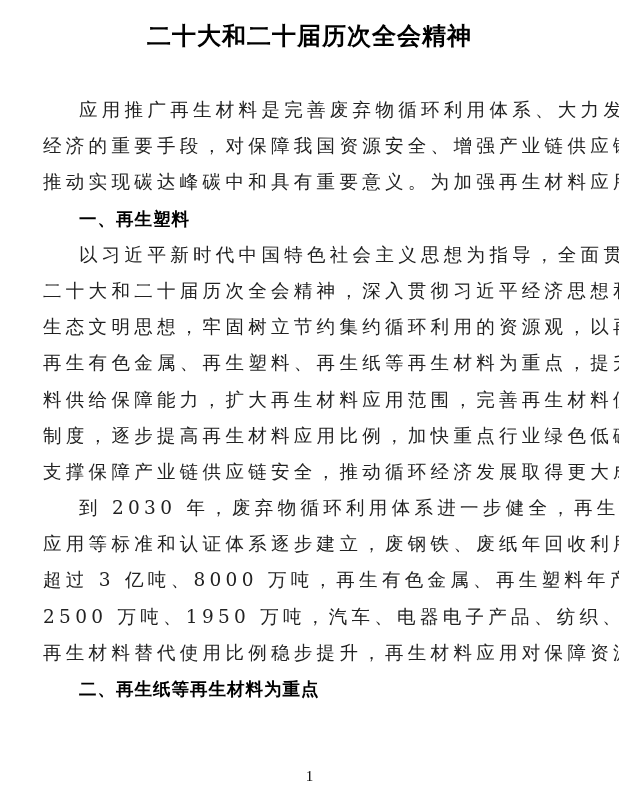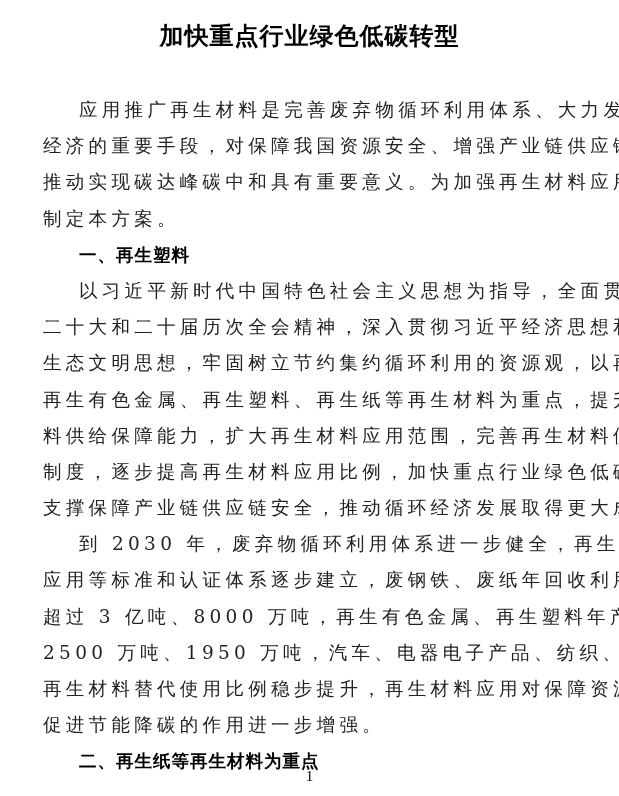--- a/index.html
+++ b/index.html
@@ -65,43 +65,41 @@
       text-align: center;
       font-size: 15px;
       color: #000;
       font-family: "Liberation Serif", "DejaVu Serif", serif;
     }
   </style>
 </head>
 <body>
 
 <div class="page">
-  <div class="title">加快重点行业绿色低碳转型</div>
+  <div class="title">二十大和二十届历次全会精神</div>
 
   <div class="body">
 
     <div class="line indent">应用推广再生材料是完善废弃物循环利用体系、大力发展循环</div>
     <div class="line">经济的重要手段，对保障我国资源安全、增强产业链供应链韧性、</div>
     <div class="line">推动实现碳达峰碳中和具有重要意义。为加强再生材料应用推广，</div>
-    <div class="line">制定本方案。</div>
 
     <div class="line heading">一、再生塑料</div>
 
     <div class="line indent">以习近平新时代中国特色社会主义思想为指导，全面贯彻党的</div>
     <div class="line">二十大和二十届历次全会精神，深入贯彻习近平经济思想和习近平</div>
     <div class="line">生态文明思想，牢固树立节约集约循环利用的资源观，以再生钢铁、</div>
     <div class="line">再生有色金属、再生塑料、再生纸等再生材料为重点，提升再生材</div>
     <div class="line">料供给保障能力，扩大再生材料应用范围，完善再生材料使用管理</div>
     <div class="line">制度，逐步提高再生材料应用比例，加快重点行业绿色低碳转型，</div>
     <div class="line">支撑保障产业链供应链安全，推动循环经济发展取得更大成效。</div>
 
     <div class="line indent">到 2030 年，废弃物循环利用体系进一步健全，再生材料推广</div>
     <div class="line">应用等标准和认证体系逐步建立，废钢铁、废纸年回收利用量分别</div>
     <div class="line">超过 3 亿吨、8000 万吨，再生有色金属、再生塑料年产量分别超过</div>
     <div class="line">2500 万吨、1950 万吨，汽车、电器电子产品、纺织、包装等领域</div>
     <div class="line">再生材料替代使用比例稳步提升，再生材料应用对保障资源安全、</div>
-    <div class="line">促进节能降碳的作用进一步增强。</div>
 
     <div class="line heading">二、再生纸等再生材料为重点</div>
   </div>
 
   <div class="page-number">1</div>
 </div>
 
 </body></html>

